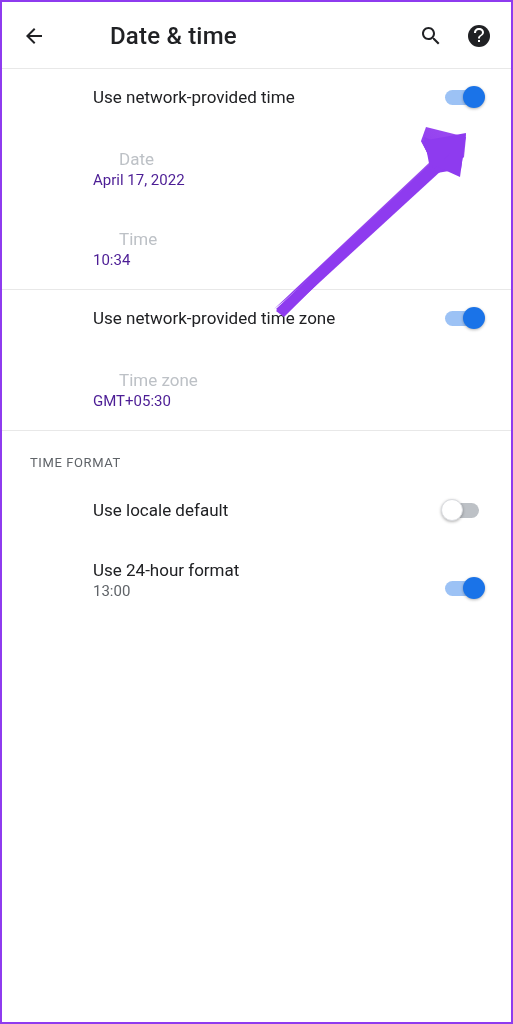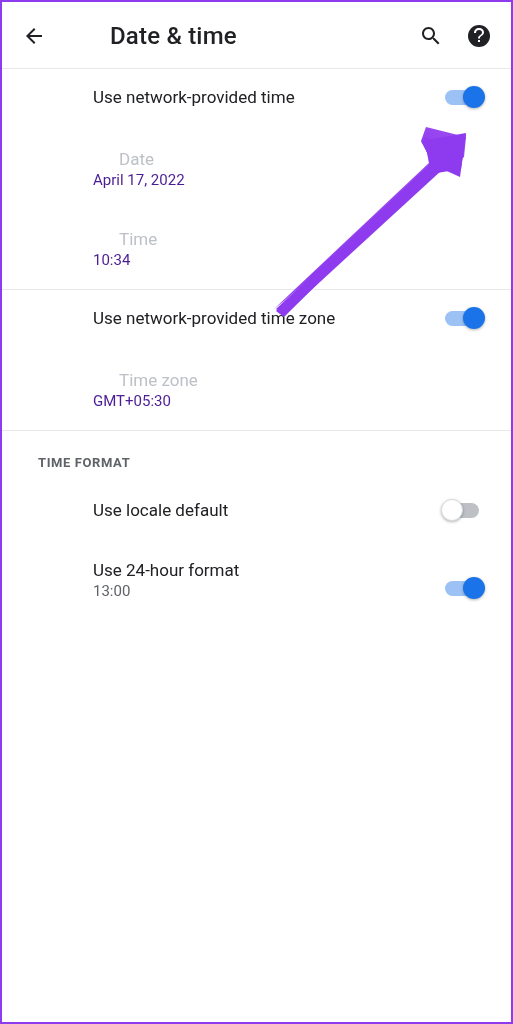--- a/index.html
+++ b/index.html
@@ -113,25 +113,25 @@
     }
     .toggle.off .toggle-track {
       background: #bdc1c6;
     }
     .toggle.off .toggle-thumb {
       background: #fff;
       left: -4px;
       border: 1px solid #dadce0;
     }
     .section-header {
-      padding: 24px 20px 12px 36px;
+      padding: 24px 20px 12px 28px;
       font-size: 13px;
       color: #5f6368;
       letter-spacing: 0.6px;
-      font-weight: 700;
+      font-weight: 400;
     }
     .arrow-overlay {
       position: absolute;
       top: 117px;
       left: 264px;
       width: 200px;
       height: 200px;
       pointer-events: none;
       z-index: 10;
     }

